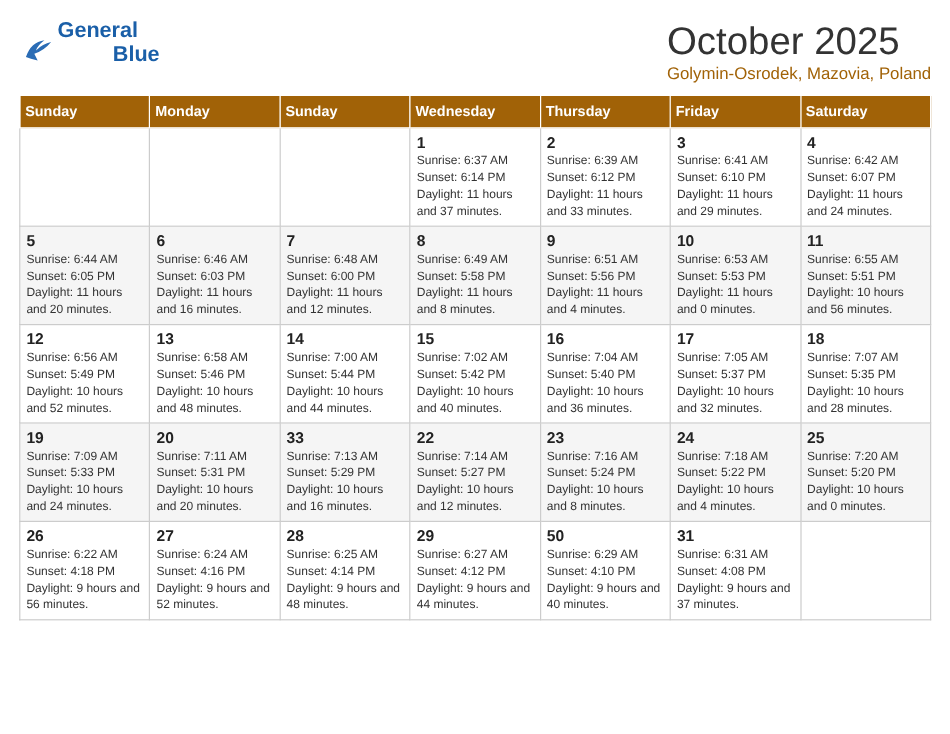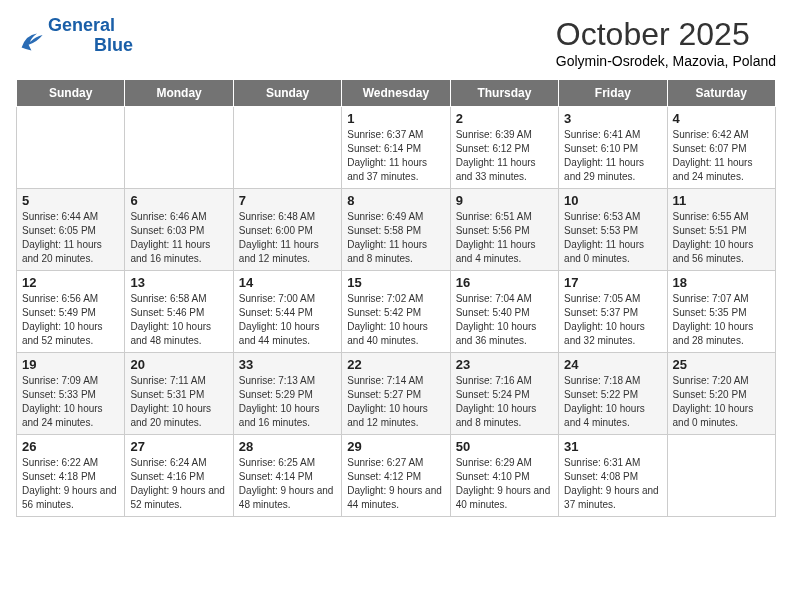--- a/index.html
+++ b/index.html
@@ -37,32 +37,32 @@
     .title-block {
       text-align: left;
     }
     .month-title {
       font-size: 32px;
       font-weight: normal;
       color: #333;
     }
     .subtitle {
       font-size: 14px;
-      color: #000000;
+      color: #a16207;
     }
     .calendar {
       width: 100%;
       border-collapse: collapse;
       font-size: 11px;
     }
     .calendar thead th {
-      background-color: #737373;
+      background-color: #a16207;
       color: #fff;
       padding: 6px 4px;
-      text-align: center;
+      text-align: left;
       font-size: 12px;
       border: 1px solid #fff;
     }
     .calendar tbody td {
       border: 1px solid #ccc;
       vertical-align: top;
       padding: 4px 5px;
       width: 108px;
       min-height: 80px;
       background: #fff;

